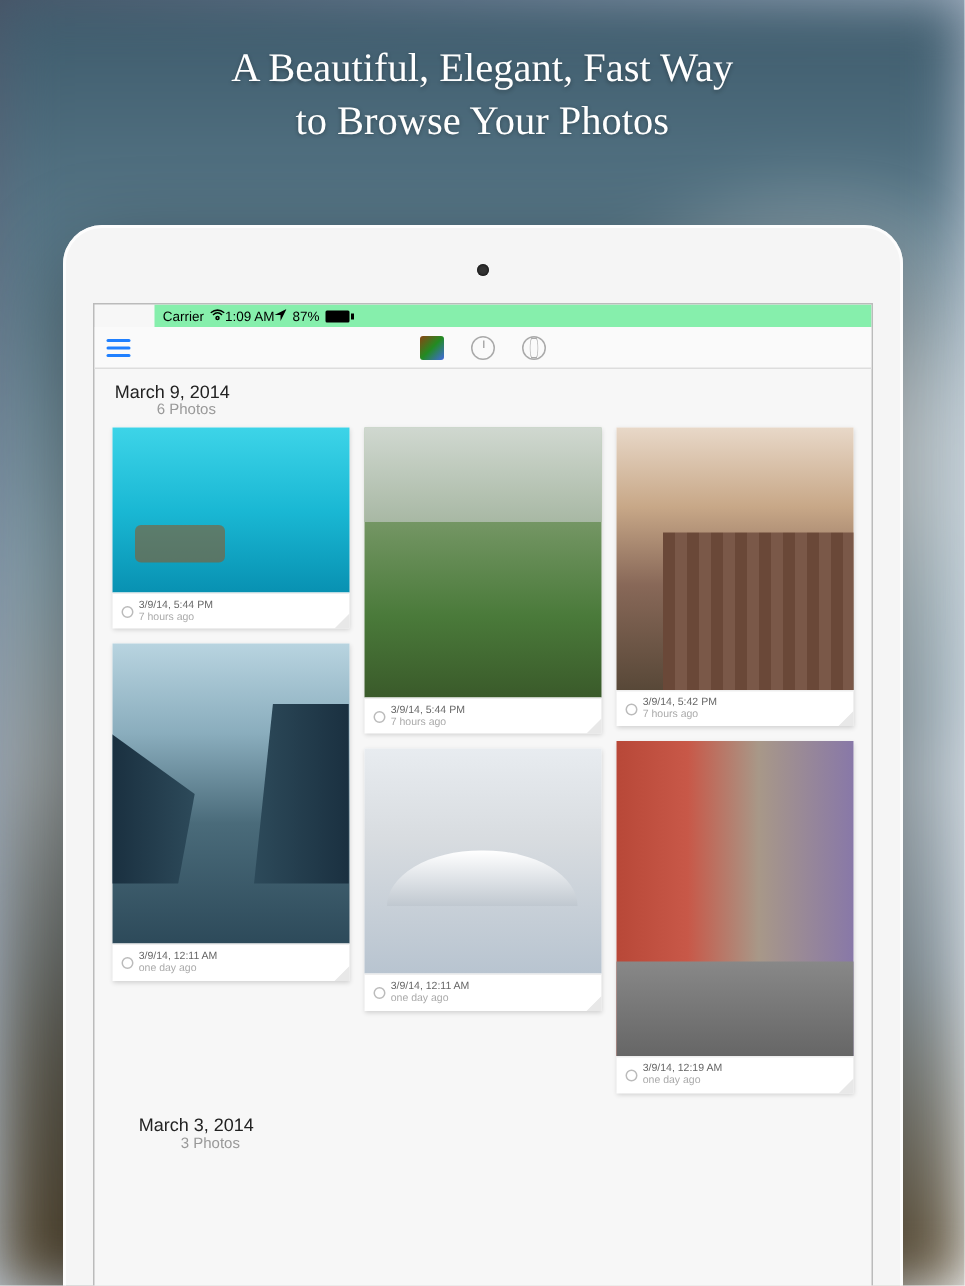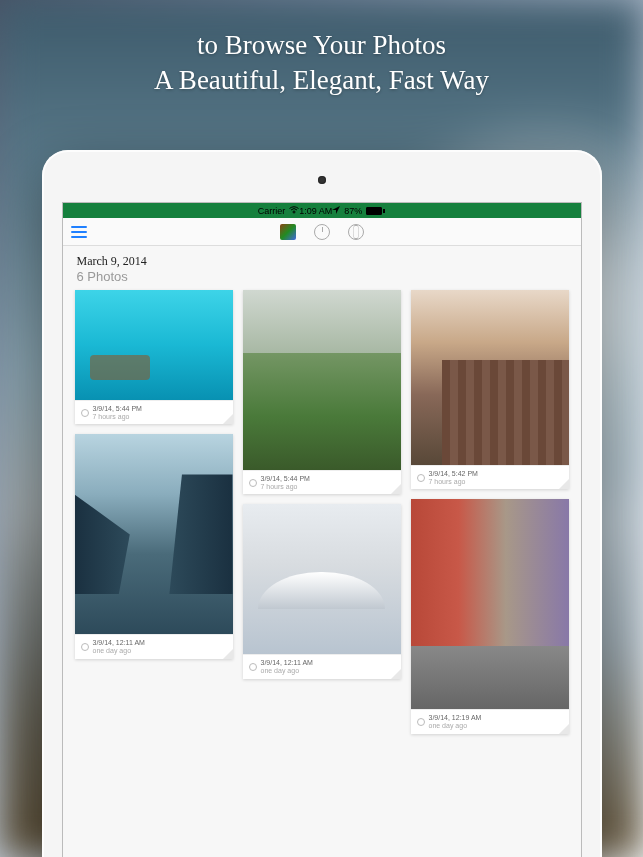--- a/index.html
+++ b/index.html
@@ -59,25 +59,26 @@
   height: 100%;
   background: #f7f7f7;
   border: 1px solid #bbb;
   overflow: hidden;
   position: relative;
 }
 .statusbar {
   height: 15px;
   display: flex;
   align-items: center;
-  justify-content: center;
+  justify-content: flex-start;
   padding: 0 6px;
   font-size: 9px;
   color: #000;
-  background: #15803d;
+  background: #86efac;
+  margin-left: 40px;
 }
 .statusbar .left, .statusbar .right { display: flex; align-items: center; gap: 4px; }
 .wifi-icon, .location-icon { display: inline-block; }
 .battery {
   display: inline-flex;
   align-items: center;
 }
 .battery-body {
   width: 16px;
   height: 8px;
@@ -161,22 +162,22 @@
   border: 1px solid #aaa;
   border-radius: 50% / 100%;
   transform: scaleX(0.4);
 }
 .content {
   padding: 8px 12px;
   height: calc(100% - 43px);
   overflow: hidden;
 }
 .section-header { margin-bottom: 6px; padding-left: 2px; }
-.section-date { font-size: 12px; color: #222; font-weight: 500; font-family: Liberation Serif, serif; }
-.section-count { font-size: 13px; color: #999; }
+.section-date { font-size: 12px; color: #222; font-weight: 500; }
+.section-count { font-size: 10px; color: #999; margin-left: 28px; }
 .grid {
   display: flex;
   gap: 10px;
 }
 .col { flex: 1; display: flex; flex-direction: column; gap: 10px; }
 .card {
   background: #fff;
   box-shadow: 0 1px 3px rgba(0,0,0,0.15);
   cursor: pointer;
   display: flex;
@@ -224,22 +225,22 @@
 .t-city::after { content:""; position:absolute; bottom:0; left:20%; right:0; height:60%; background:repeating-linear-gradient(90deg,#6a4838 0,#6a4838 8px,#7a5848 8px,#7a5848 16px); }
 .t-street { height: 210px; background: linear-gradient(90deg,#b84838 0%,#c85848 30%,#a89888 60%,#8878a8 100%); position:relative; }
 .t-street::before { content:""; position:absolute; bottom:0; left:0; right:0; height:30%; background:linear-gradient(180deg,#888,#666); }
 </style>
 </head>
 <body>
 
 <div class="bg"></div>
 
 <div class="headline">
+  <div>A Beautiful, Elegant, Fast Way</div>
   <div>to Browse Your Photos</div>
-  <div>A Beautiful, Elegant, Fast Way</div>
 </div>
 
 <div class="device">
   <div class="camera"></div>
   <div class="screen">
 
     <div class="statusbar">
       <div class="left">
         <span>Carrier</span>
         <span class="wifi-icon">
@@ -351,17 +352,21 @@
               <div class="meta-text">
                 <div class="meta-ts">3/9/14, 12:19 AM</div>
                 <div class="meta-ago">one day ago</div>
               </div>
               <div class="meta-corner"></div>
             </div>
           </div>
         </div>
       </div>
 
+      <div class="section-header sec2">
+        <div class="section-date">March 3, 2014</div>
+        <div class="section-count">3 Photos</div>
+      </div>
 
     </div>
 
   </div>
 </div>
 
 </body></html>

